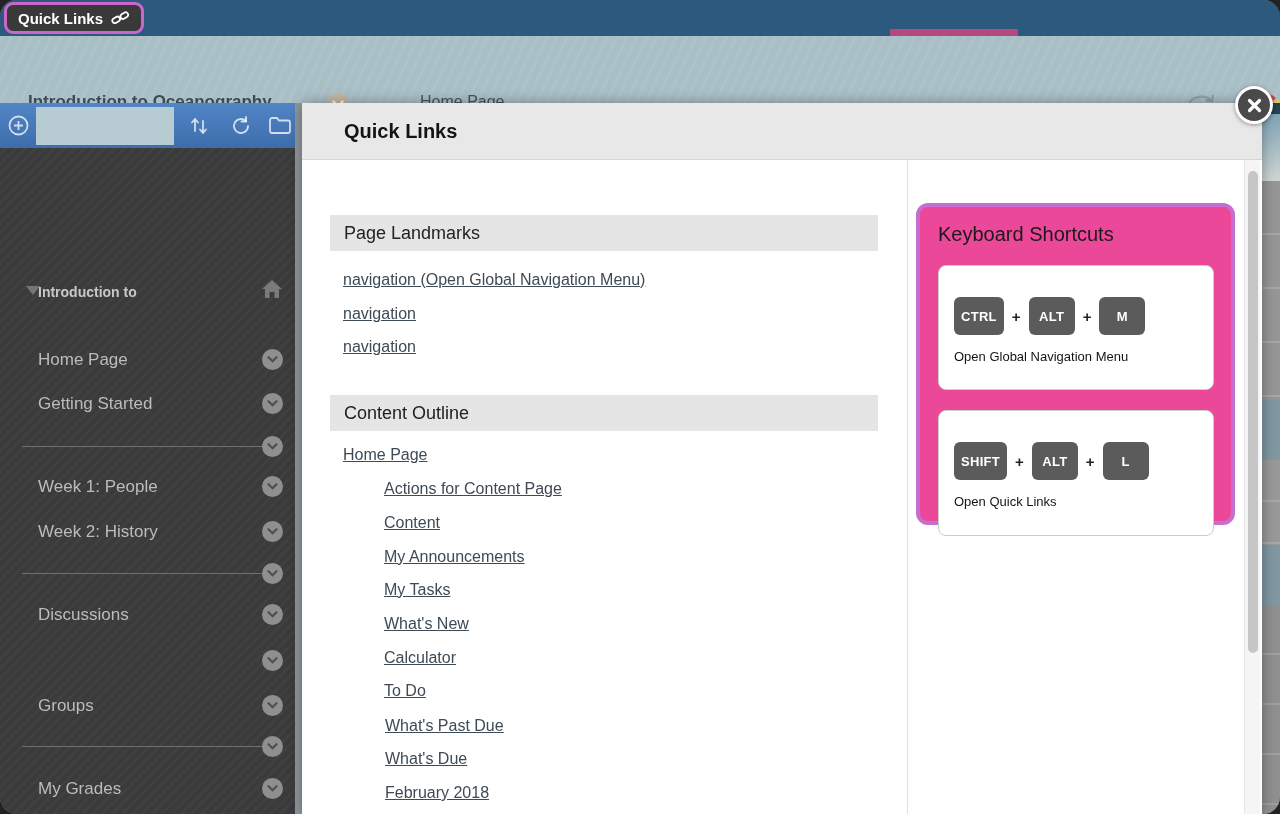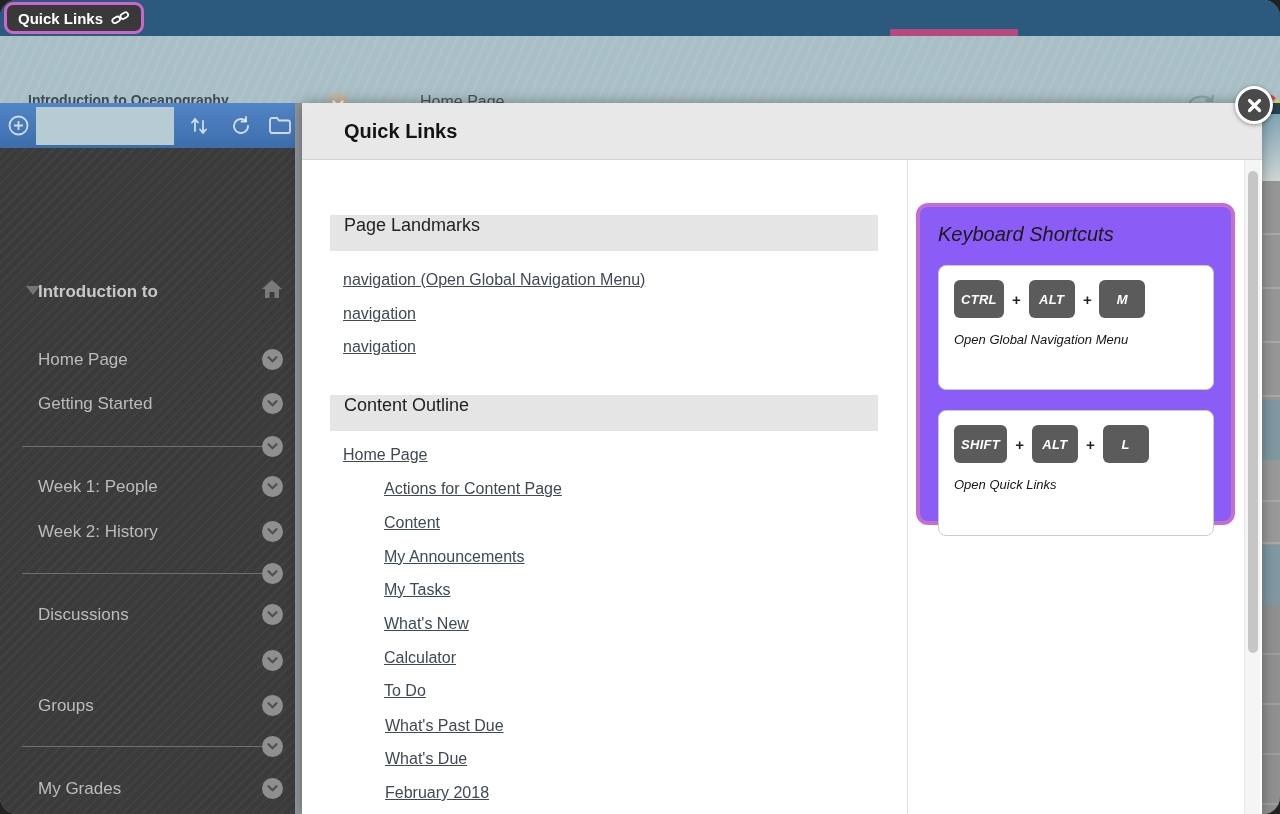--- a/index.html
+++ b/index.html
@@ -34,21 +34,21 @@
   }
 
   
   .course-header {
     position: absolute; left: 0; top: 36px; width: 1280px; height: 67px;
     background: #a9bfc6;
     background-image: repeating-linear-gradient(115deg, rgba(255,255,255,0.05) 0 3px, transparent 3px 9px);
   }
   .course-title {
     position: absolute; left: 28px; top: 56px;
-    font-size: 14px; font-weight: bold; color: #3b4a54;
+    font-size: 17px; font-weight: bold; color: #3b4a54;
   }
   .hdr-chev-circle {
     position: absolute; left: 327px; top: 57px; width: 22px; height: 22px;
     border-radius: 50%; background: #c5b9a4;
     display: flex; align-items: center; justify-content: center; cursor: pointer;
   }
   .page-title {
     position: absolute; left: 420px; top: 57px;
     font-size: 16px; color: #47535c;
   }
@@ -70,21 +70,21 @@
     background: #b7cbd2;
   }
   .tool-ic { position: absolute; top: 12px; cursor: pointer; }
   .side-caret {
     position: absolute; left: 26px; top: 183px;
     width: 0; height: 0; border-left: 7px solid transparent; border-right: 7px solid transparent;
     border-top: 9px solid #757575; cursor: pointer;
   }
   .side-course-title {
     position: absolute; left: 38px; top: 176px; width: 200px;
-    font-size: 17px; font-weight: bold; color: #c8c8c8; line-height: 26px;
+    font-size: 14px; font-weight: bold; color: #c8c8c8; line-height: 26px;
   }
   .home-icon { position: absolute; left: 261px; top: 176px; cursor: pointer; }
   .side-item {
     position: absolute; left: 38px; width: 210px; height: 21px;
     font-size: 17px; color: #bcbcbc; cursor: pointer; white-space: nowrap;
   }
   .side-divider {
     position: absolute; left: 22px; width: 240px; height: 1px; background: #707070;
   }
   .chev-badge {
@@ -132,39 +132,39 @@
     background: #f5f5f5; border-left: 1px solid #e7e7e7;
   }
   .scroll-thumb {
     position: absolute; left: 3px; top: 11px; width: 10px; height: 482px;
     background: #c6c6c6; border-radius: 5px; cursor: pointer;
   }
 
   
   .section-bar {
     position: absolute; left: 28px; width: 548px; height: 36px;
-    background: #e6e5e5; display: flex; padding-left: 14px;
+    background: #e6e5e5; display: flex; align-items: center; padding-left: 14px;
   }
   .section-bar span { font-size: 18px; color: #222222; }
   .mlink {
     position: absolute; height: 20px; font-size: 16px; color: #3e4a55;
     text-decoration: underline; cursor: pointer; white-space: nowrap; display: block;
   }
   .ind0 { left: 41px; } .ind1 { left: 62px; margin-left: 20px; } .ind2 { left: 83px; }
 
   
   .kbd-panel {
     position: absolute; left: 614px; top: 100px; width: 319px; height: 322px;
-    border: 4px solid #c46fd0; border-radius: 12px; background: #8b5cf6; font-style: italic;
+    border: 4px solid #c46fd0; border-radius: 12px; background: #ec4899;
   }
   .kbd-title { position: absolute; left: 18px; top: 16px; font-size: 20px; color: #1a1a1a; }
   .kbd-card {
     position: absolute; left: 18px; width: 276px;
     border: 1px solid #cccccc; border-radius: 8px; background: #ffffff;
-    padding: 14px 15px 0 15px;
+    padding: 31px 15px 0 15px;
   }
   .kbd-card.c1 { top: 58px; height: 125px; }
   .kbd-card.c2 { top: 203px; height: 126px; }
   .keys-row { display: flex; align-items: center; gap: 8px; }
   .keycap {
     min-width: 46px; height: 38px; padding: 0 7px;
     background: #5c5b5b; color: #ffffff; border-radius: 6px;
     display: flex; align-items: center; justify-content: center;
     font-size: 13px; font-weight: bold; letter-spacing: 0.3px;
   }

